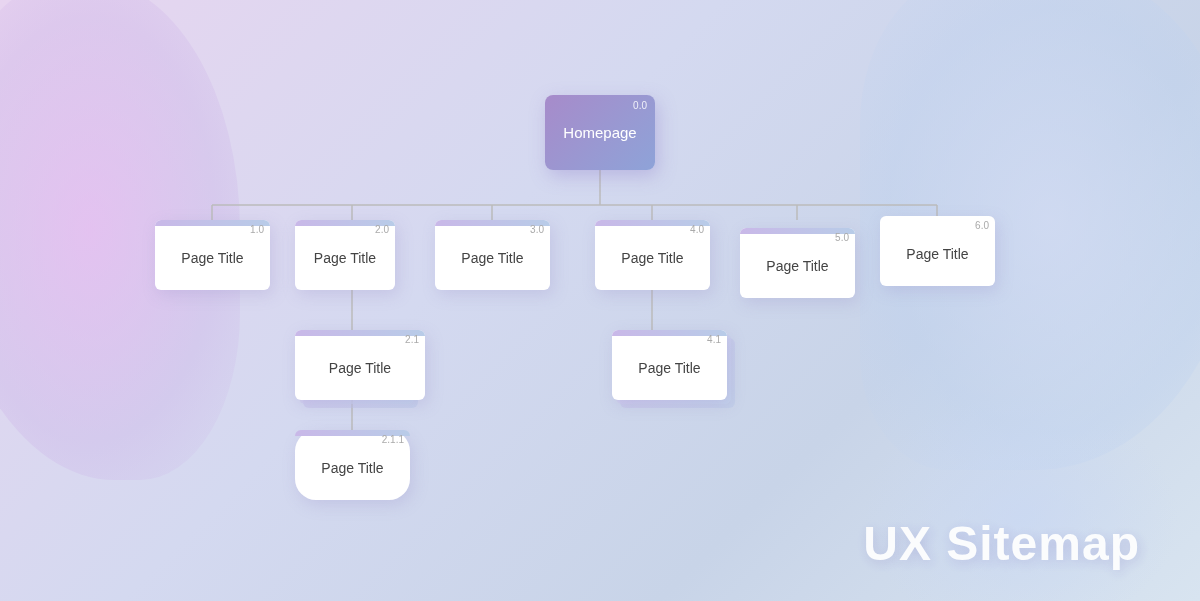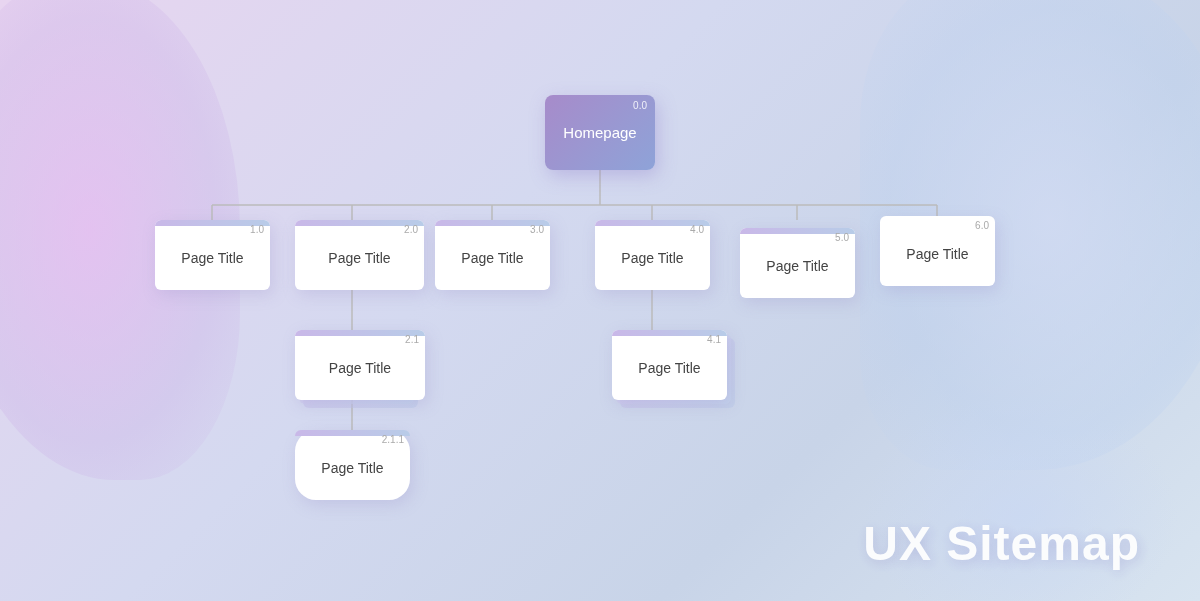--- a/index.html
+++ b/index.html
@@ -204,21 +204,21 @@
   <div class="homepage-card" style="left:545px; top:95px; width:110px; height:75px;">
     <span class="node-number">0.0</span>
     <span class="node-label">Homepage</span>
   </div>
 
   <div class="node-card gradient-top" style="left:155px; top:220px; width:115px; height:70px;">
     <span class="node-number">1.0</span>
     <span class="node-label">Page Title</span>
   </div>
 
-  <div class="node-card gradient-top" style="left:295px; top:220px; width:129px; height:70px;">
+  <div class="node-card gradient-top" style="left:295px; top:220px; width:100px; height:70px;">
     <span class="node-number">2.0</span>
     <span class="node-label">Page Title</span>
   </div>
 
   <div class="node-card gradient-top" style="left:435px; top:220px; width:115px; height:70px;">
     <span class="node-number">3.0</span>
     <span class="node-label">Page Title</span>
   </div>
 
   <div class="node-card gradient-top" style="left:595px; top:220px; width:115px; height:70px;">

